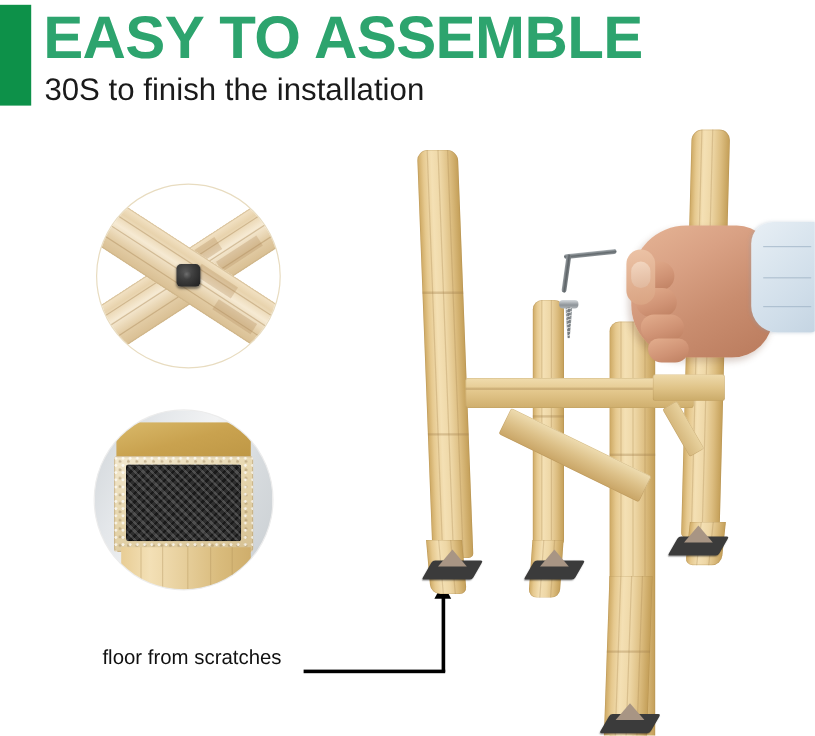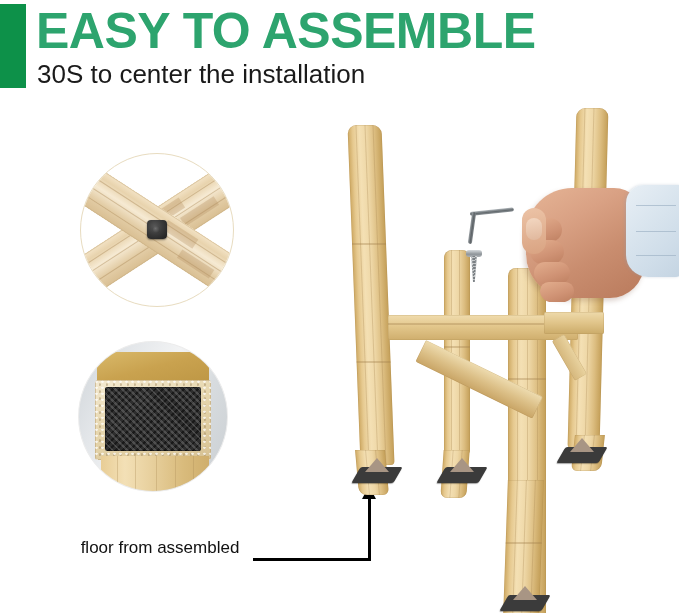--- a/index.html
+++ b/index.html
@@ -162,21 +162,21 @@
 
   .hidden-text{position:absolute;width:1px;height:1px;overflow:hidden;clip:rect(0 0 0 0);}
 </style>
 </head>
 <body>
 
 <div class="stage">
 
   <div class="accent-bar"></div>
   <div class="title">EASY TO ASSEMBLE</div>
-  <div class="subtitle">30S to center the installation</div>
+  <div class="subtitle">30S to finish the installation</div>
 
   <div class="inset one">
     <div class="slat slat-a">
       <div class="grain" style="top:9px"></div>
       <div class="grain" style="top:18px"></div>
       <div class="grain" style="top:29px"></div>
       <div class="notch" style="left:96px;top:4px;width:34px;height:12px"></div>
       <div class="notch" style="left:120px;top:22px;width:40px;height:10px"></div>
     </div>
     <div class="slat slat-b">
@@ -201,21 +201,21 @@
         <div class="v" style="left:34px"></div>
         <div class="v" style="left:55px"></div>
         <div class="v" style="left:74px"></div>
         <div class="v" style="left:92px"></div>
       </div>
     </div>
     <span class="hidden-text">Close-up of bamboo leg bottom fitted with a textured anti-slip pad</span>
   </div>
 
   <div class="caption">
-    <div>floor from assembled</div>
+    <div>floor from scratches</div>
   </div>
   <div class="arrow-h"></div>
   <div class="arrow-v"></div>
   <div class="arrow-head"></div>
 
   <div class="photo">
 
     <div class="bamboo" id="leg-back-left">
       <div class="gr" style="left:8px"></div>
         <div class="gr" style="left:17px"></div>

